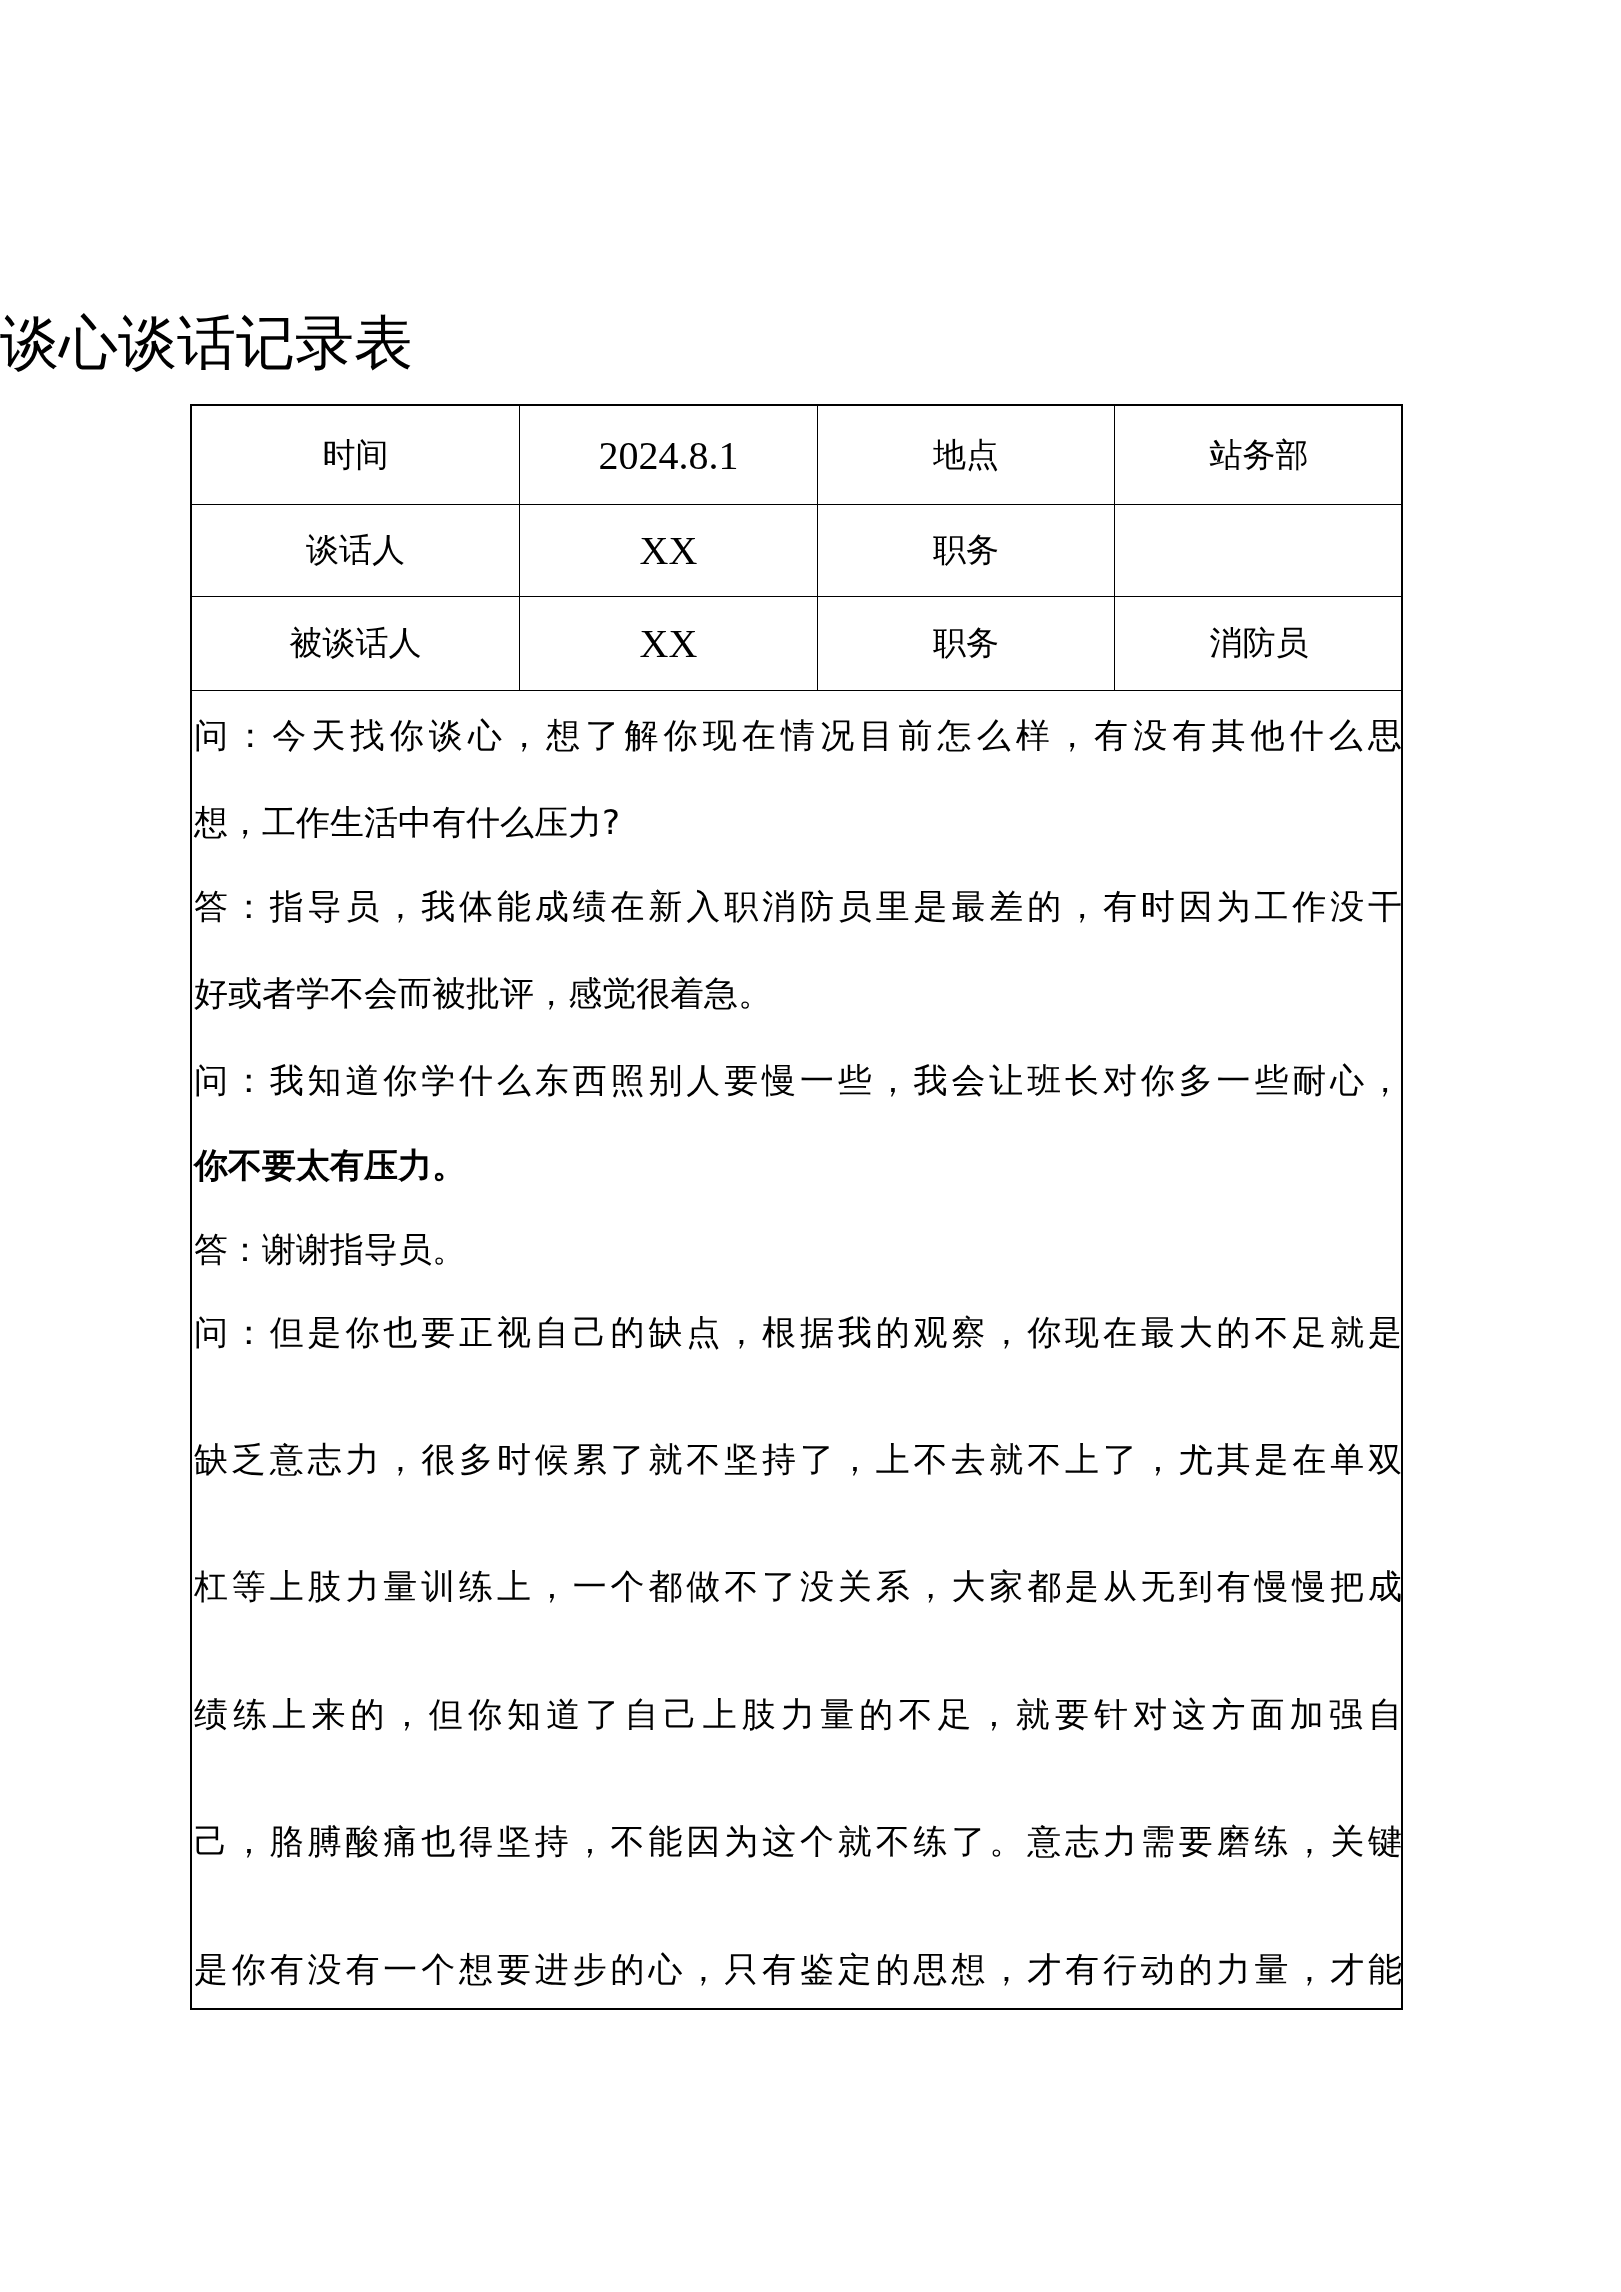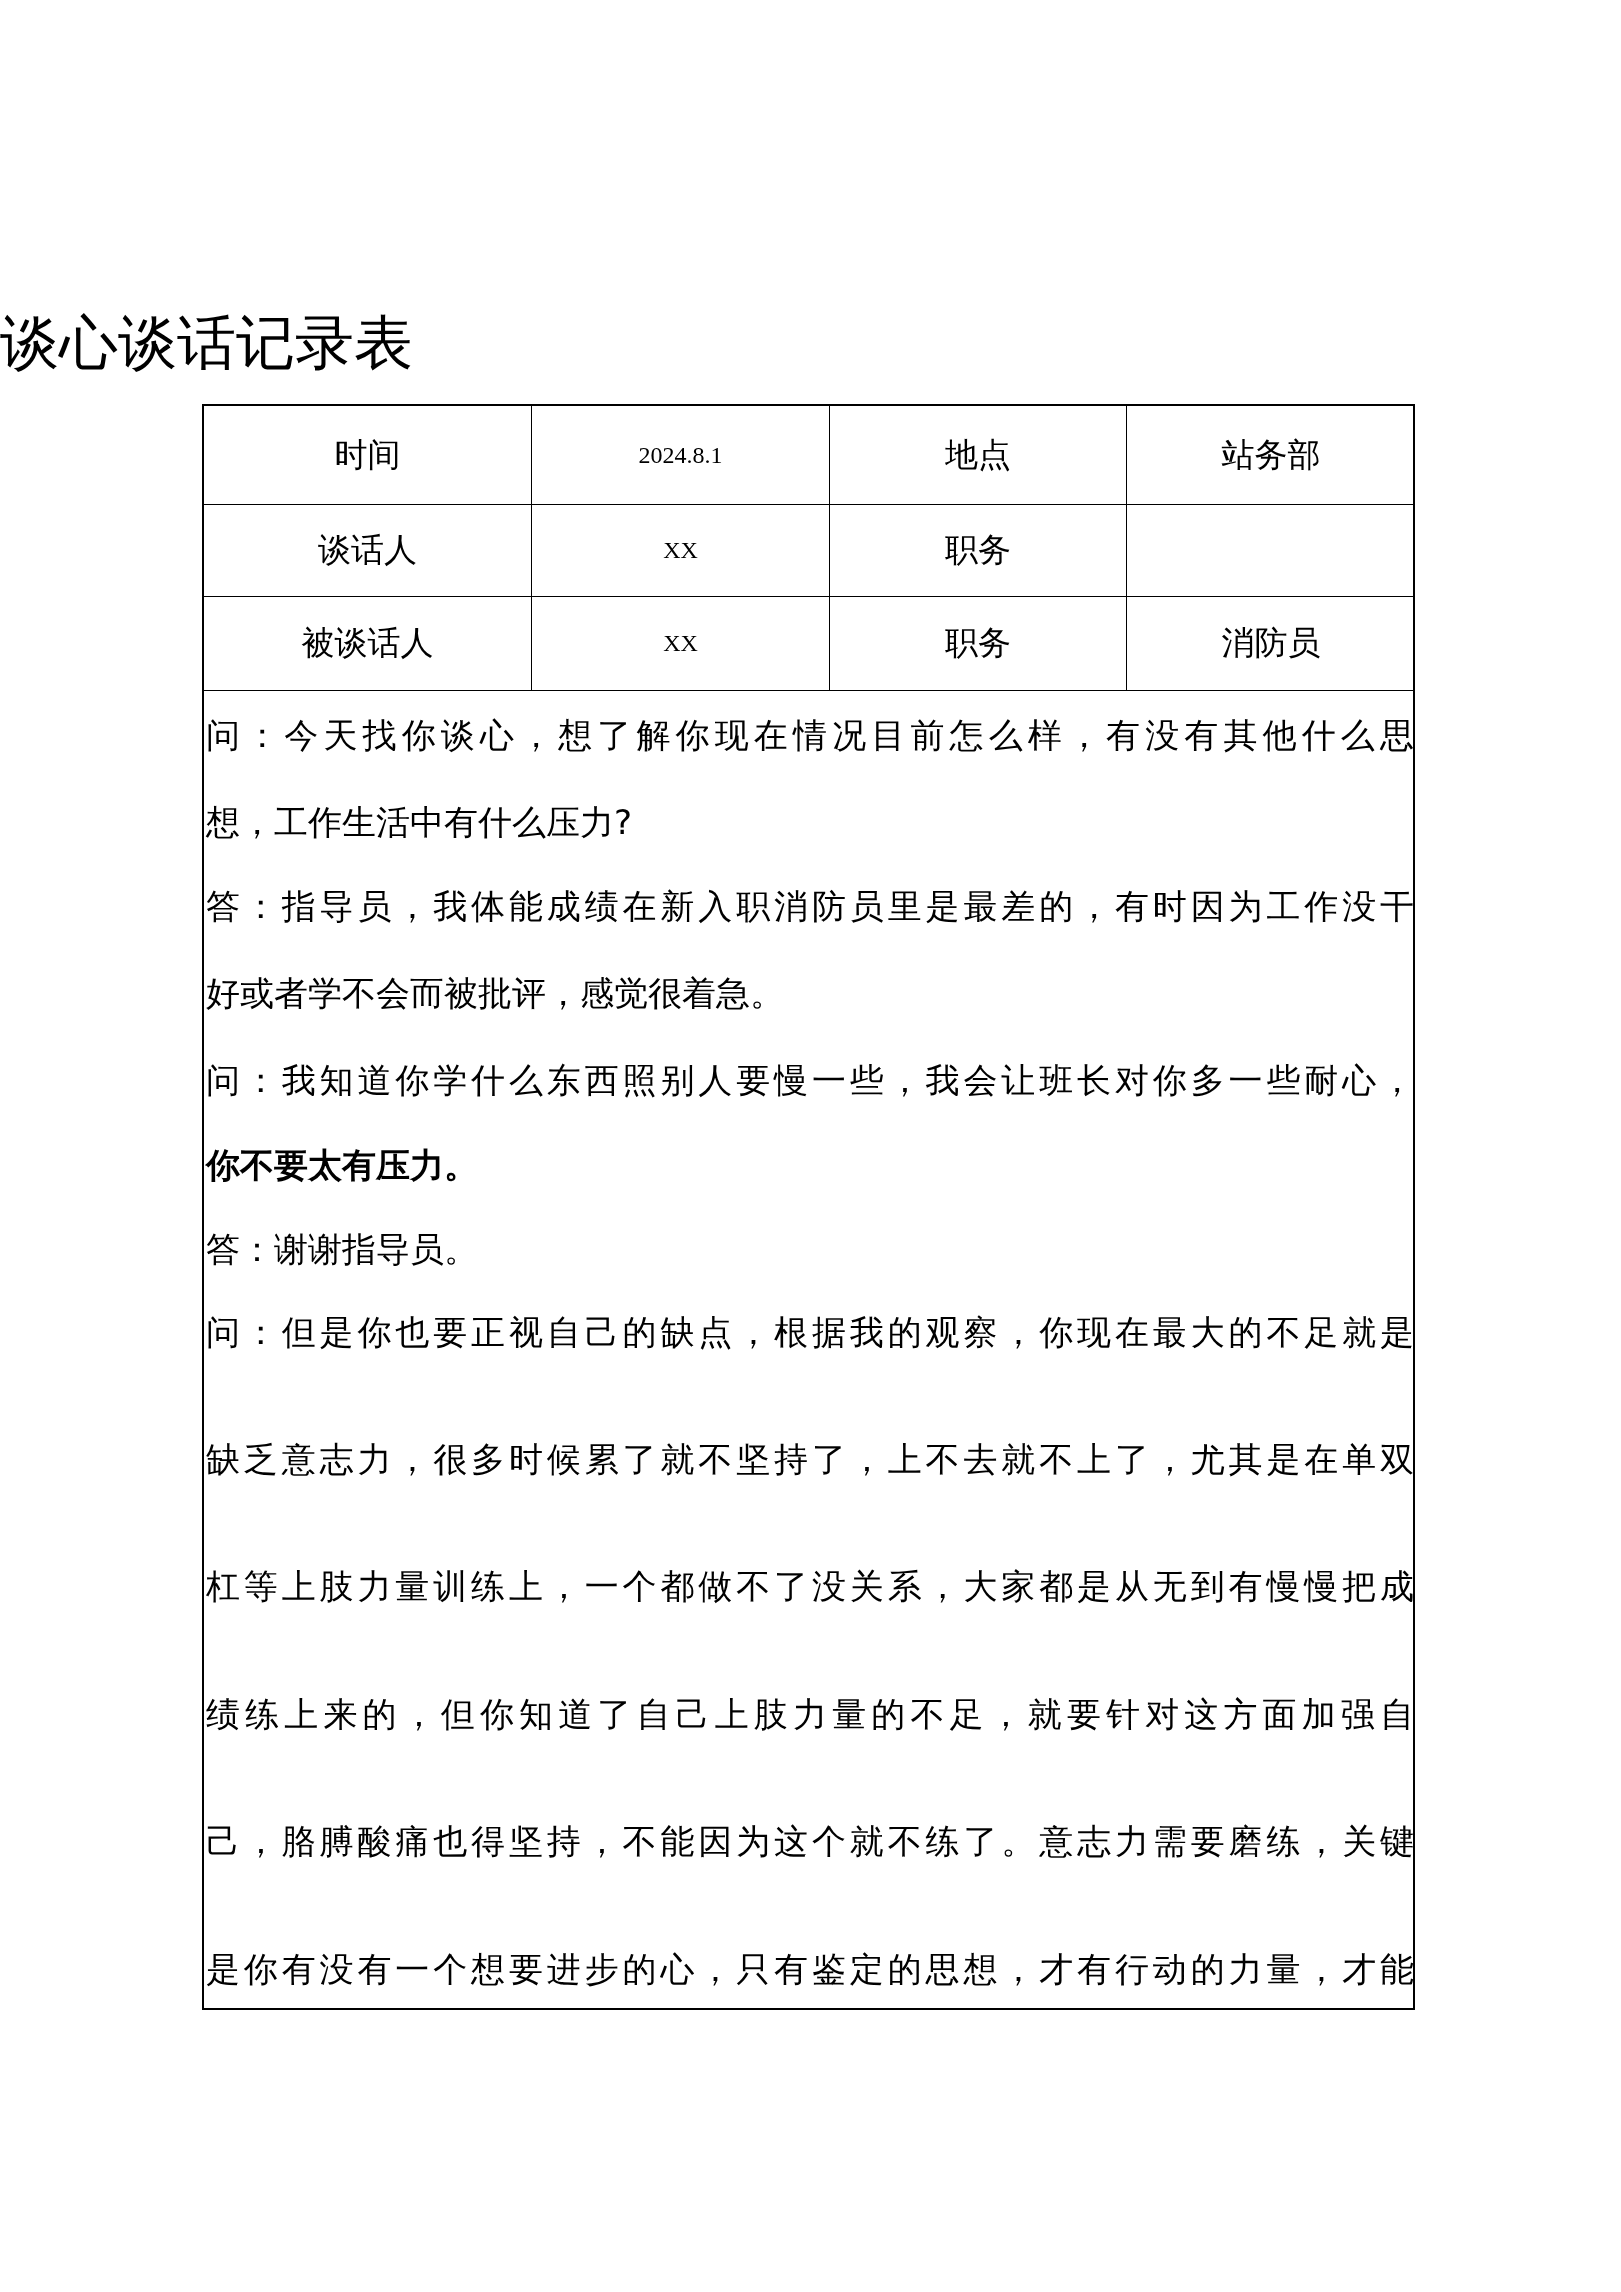--- a/index.html
+++ b/index.html
@@ -1,26 +1,26 @@
 <!DOCTYPE html>
 <html><head>
 <meta charset="utf-8">
 <style>
   html, body { margin:0; padding:0; background:#ffffff; }
   body { width:1621px; height:2293px; position:relative; overflow:hidden;
          font-family:"DejaVu Sans","Liberation Sans",sans-serif; color:#000; }
   .title { position:absolute; left:0; width:1621px; top:306px; height:73px;
            text-align:left; font-size:59px; line-height:73px; letter-spacing:0px; }
   .tbl { position:absolute; left:190px; top:404px; width:1213px; height:1606px;
-         border:2px solid #000; box-sizing:border-box;margin-left:12px; }
+         border:2px solid #000; box-sizing:border-box; }
   .row { position:absolute; left:0; width:100%; border-bottom:1.5px solid #000; box-sizing:border-box; }
   .cell { position:absolute; top:0; height:100%; display:flex; align-items:center;
           justify-content:center; font-size:33px; box-sizing:border-box; }
   .cell.vline { border-right:1.5px solid #000; }
-  .cell.num { font-family:"Liberation Serif","DejaVu Serif",serif; font-size:24px; }
+  .cell.num { font-family:"Liberation Serif","DejaVu Serif",serif; font-size:40px; }
   .line { position:absolute; left:2px; width:1208px; height:39px; font-size:34px; line-height:39px;
           white-space:nowrap; text-align:justify; text-align-last:justify; }
   .line.short { text-align:left; text-align-last:left; }
 </style>
 </head>
 <body>
 
 <div class="title">谈心谈话记录表</div>
 
 <div class="tbl">

